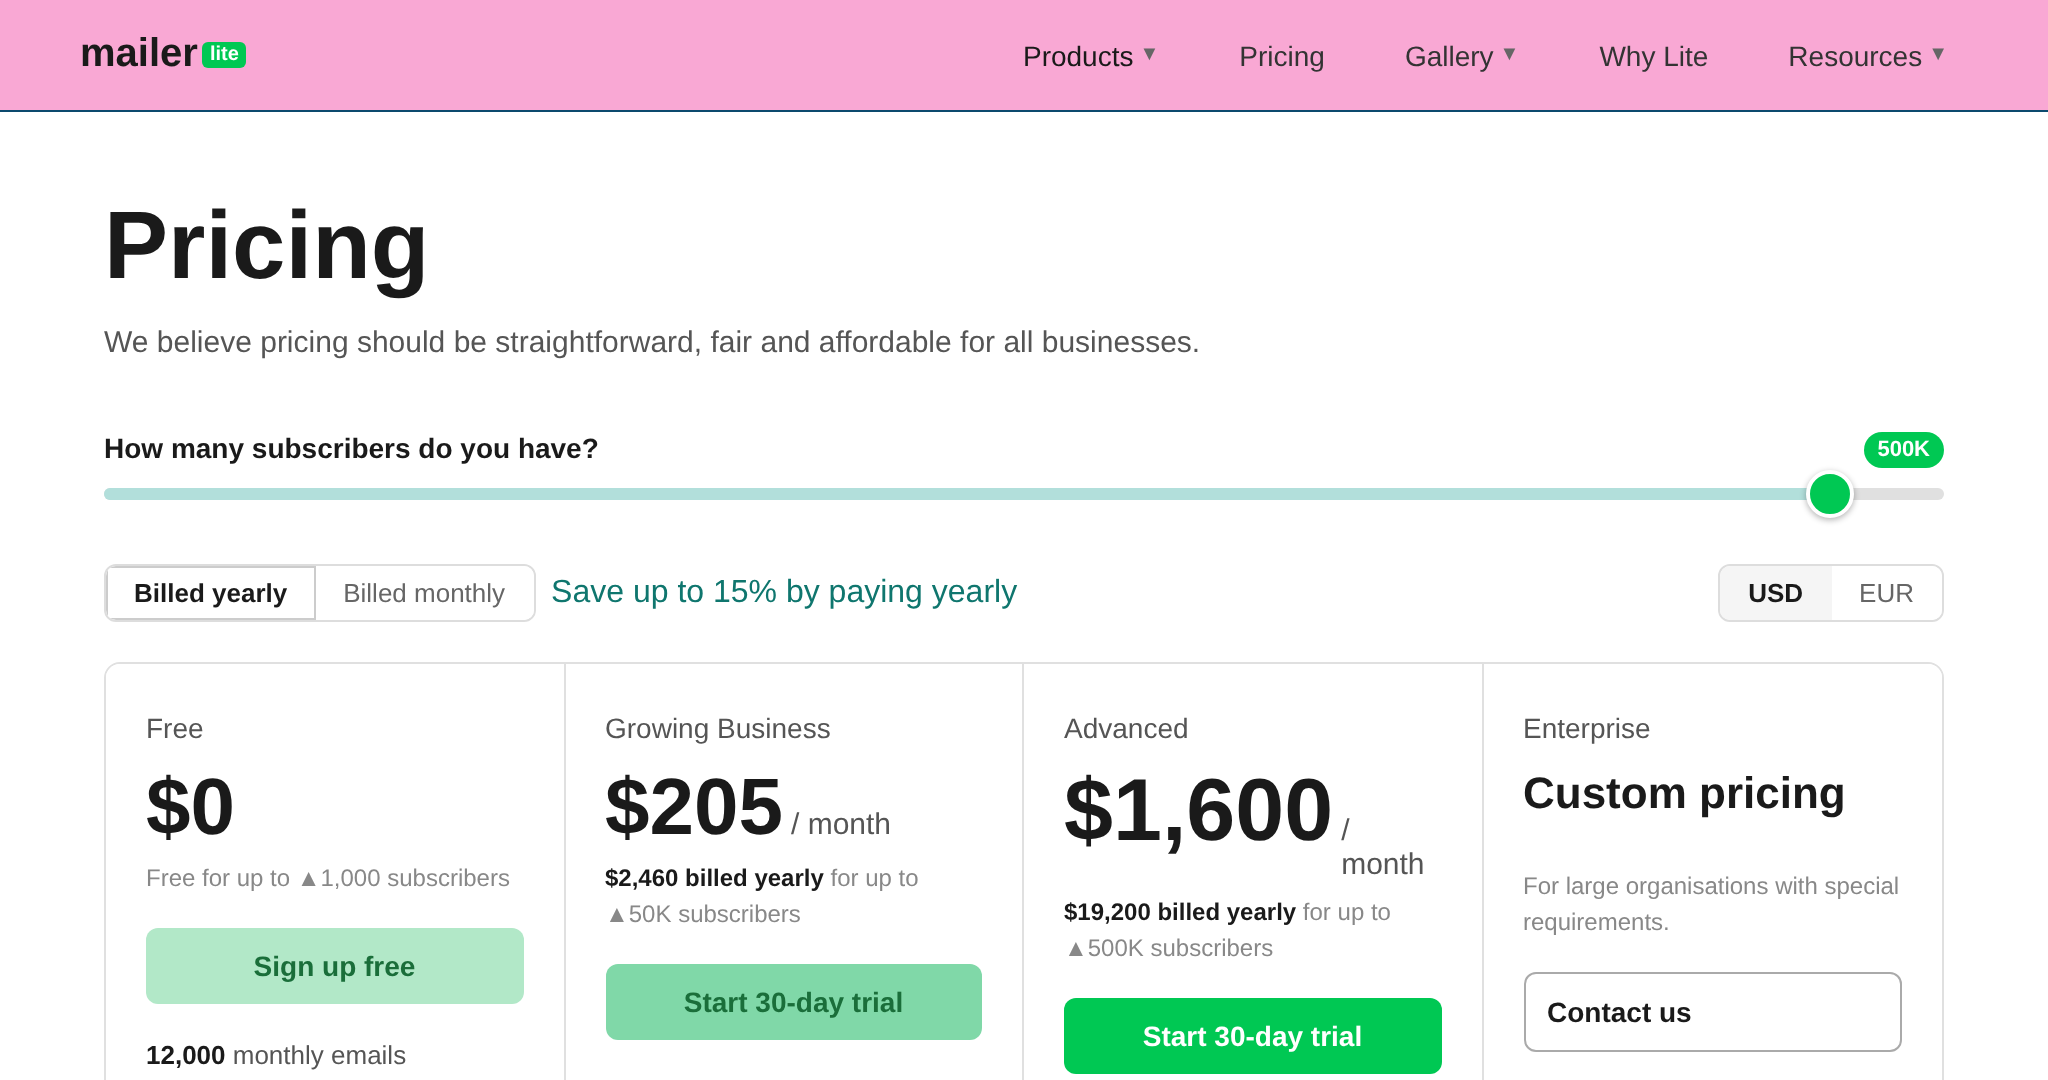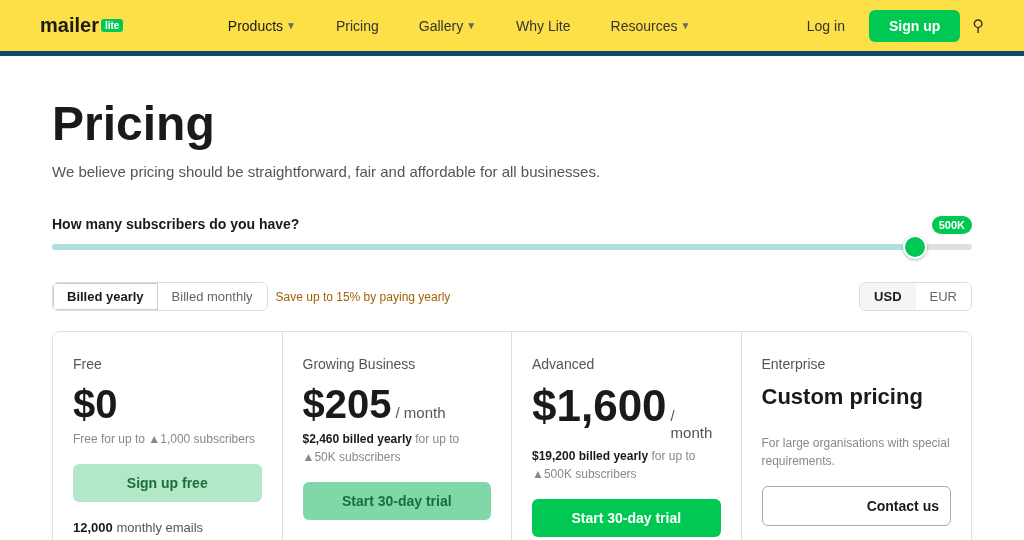--- a/index.html
+++ b/index.html
@@ -1,22 +1,22 @@
 <!DOCTYPE html>
 <html><head>
   <meta charset="utf-8">
   <style>
     * { box-sizing: border-box; margin: 0; padding: 0; }
     body { font-family: -apple-system, BlinkMacSystemFont, 'Segoe UI', sans-serif; background: #fff; color: #1a1a1a; font-size: 14px; }
 
     
     header {
       display: flex; align-items: center; justify-content: space-between;
-      padding: 0 40px; height: 56px; border-bottom: 5px solid #0c4a6e;
-      position: sticky; top: 0; background: #fde047; z-index: 100;
+      padding: 0 40px; height: 56px; border-bottom: 1px solid #0c4a6e;
+      position: sticky; top: 0; background: #f9a8d4; z-index: 100;
     }
     .logo { display: flex; align-items: center; gap: 2px; text-decoration: none; }
     .logo-mailer { font-size: 20px; font-weight: 700; color: #1a1a1a; }
     .logo-lite { background: #00c853; color: #fff; font-size: 10px; font-weight: 700; padding: 1px 4px; border-radius: 3px; }
     nav { display: flex; align-items: center; gap: 4px; }
     .nav-item { display: flex; align-items: center; gap: 3px; padding: 6px 10px; color: #333; text-decoration: none; font-size: 14px; cursor: pointer; border-radius: 4px; }
     .nav-item.active { color: #1a1a1a; font-weight: 500; }
     .chevron { font-size: 10px; color: #666; }
     .header-right { display: flex; align-items: center; gap: 12px; }
     .btn-login { color: #333; text-decoration: none; font-size: 14px; padding: 6px 12px; cursor: pointer; }
@@ -51,39 +51,39 @@
       background: #00c853; color: #fff; font-size: 11px; font-weight: 700;
       padding: 3px 7px; border-radius: 10px;
     }
 
     
     .billing-row { display: flex; align-items: center; justify-content: space-between; margin-bottom: 20px; }
     .billing-toggle { display: flex; align-items: center; gap: 8px; }
     .toggle-group { display: flex; border: 1px solid #ddd; border-radius: 6px; overflow: hidden; }
     .toggle-btn { padding: 6px 14px; font-size: 13px; cursor: pointer; border: none; background: #fff; color: #666; }
     .toggle-btn.active { background: #fff; color: #1a1a1a; font-weight: 600; box-shadow: 0 0 0 1px #ccc inset; }
-    .save-note { font-size: 12px; color: #a16207; }
+    .save-note { font-size: 16px; color: #0f766e; }
     .currency-toggle { display: flex; border: 1px solid #ddd; border-radius: 6px; overflow: hidden; }
     .currency-btn { padding: 6px 14px; font-size: 13px; cursor: pointer; border: none; background: #fff; color: #666; }
     .currency-btn.active { background: #f5f5f5; color: #1a1a1a; font-weight: 600; }
 
     
     .cards-grid { display: grid; grid-template-columns: repeat(4, 1fr); gap: 0; border: 1px solid #e0e0e0; border-radius: 8px; overflow: hidden; }
     .card { padding: 24px 20px; border-right: 1px solid #e0e0e0; background: #fff; }
     .card:last-child { border-right: none; }
     .card-tier { font-size: 14px; color: #555; margin-bottom: 12px; }
     .card-price { font-size: 40px; font-weight: 800; color: #1a1a1a; line-height: 1; }
     .card-price-large { font-size: 44px; }
     .card-price-month { font-size: 15px; font-weight: 400; color: #555; margin-left: 2px; }
     .card-billing { font-size: 12px; color: #888; margin-top: 6px; margin-bottom: 16px; line-height: 1.5; }
     .card-billing strong { color: #1a1a1a; font-weight: 600; }
     .custom-pricing-title { font-size: 22px; font-weight: 700; margin-bottom: 24px; }
     .btn-signup-free { display: block; width: 100%; background: #b2e8c8; color: #1a6e3a; border: none; padding: 11px; border-radius: 6px; font-size: 14px; font-weight: 600; cursor: pointer; text-align: center; margin-bottom: 18px; }
     .btn-trial { display: block; width: 100%; background: #00c853; color: #fff; border: none; padding: 11px; border-radius: 6px; font-size: 14px; font-weight: 600; cursor: pointer; text-align: center; margin-bottom: 26px; }
-    .btn-contact { display: block; width: 100%; background: #fff; color: #1a1a1a; border: 1px solid #aaa; padding: 11px; border-radius: 6px; font-size: 14px; font-weight: 600; cursor: pointer; text-align: right; margin-bottom: 18px; }
+    .btn-contact { display: block; width: 100%; background: #fff; color: #1a1a1a; border: 1px solid #aaa; padding: 11px; border-radius: 6px; font-size: 14px; font-weight: 600; cursor: pointer; text-align: left; margin-bottom: 18px; }
     .feature-list { list-style: none; }
     .feature-list li { font-size: 13px; color: #555; margin-bottom: 6px; }
     .feature-list li strong { color: #1a1a1a; }
   </style>
 </head>
 <body>
 
 <header>
   <a class="logo" href="#">
     <span class="logo-mailer">mailer</span>
@@ -106,25 +106,20 @@
         <div class="nav-item">
           <span>Why Lite</span>
         </div>
         <div class="nav-item">
           <span>Resources</span> 
           <span class="chevron">▼</span>
         </div>
       </div>
   </nav>
 
-  <div class="header-right">
-    <a class="btn-login" href="#">Log in</a>
-    <button class="btn-signup">Sign up</button>
-    <button class="search-icon-btn">⚲</button>
-  </div>
 </header>
 
 <main>
   <h1 class="page-title">Pricing</h1>
   <p class="page-subtitle">We believe pricing should be straightforward, fair and affordable for all businesses.</p>
 
   <div class="slider-section">
     <div class="slider-label">How many subscribers do you have?</div>
     <div class="slider-wrapper">
       <div class="slider-track">

